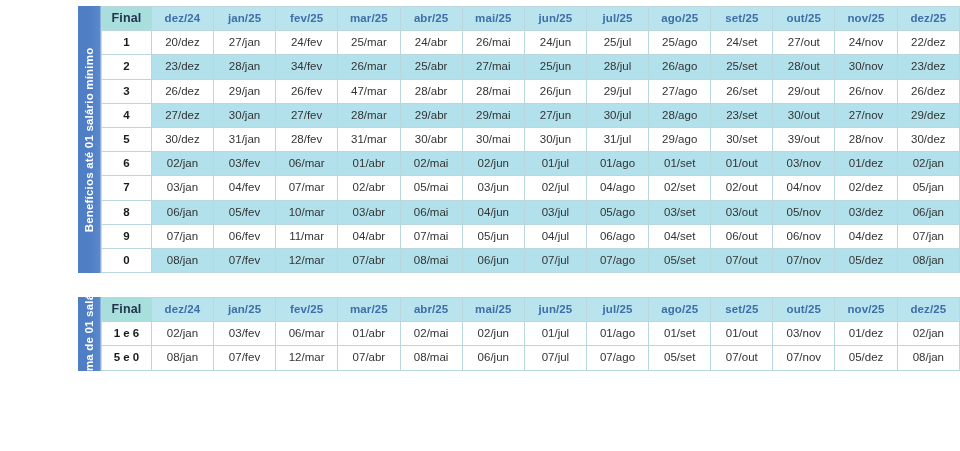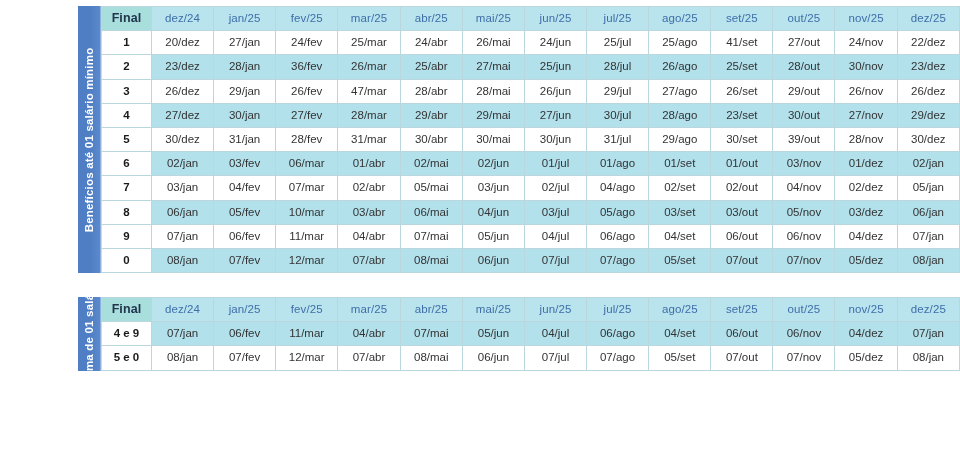--- a/index.html
+++ b/index.html
@@ -64,21 +64,21 @@
     height: 23.2px;
     line-height: 23.2px;
     color: #333333;
     font-weight: normal;
     box-sizing: border-box;
   }
 
   
   table.cal thead th {
     color: #3f6ea8;
-    font-weight: normal;
+    font-weight: bold;
     background: #b9e4ee;
     letter-spacing: 0.1px;
   }
   table.cal thead th.final-head {
     background: #a8dfdc;
     color: #21364d;
     font-weight: bold;
     font-size: 12.5px;
   }
 
@@ -150,30 +150,30 @@
             <td class="final-col">1</td>
             <td class="data">20/dez</td>
             <td class="data">27/jan</td>
             <td class="data">24/fev</td>
             <td class="data">25/mar</td>
             <td class="data">24/abr</td>
             <td class="data">26/mai</td>
             <td class="data">24/jun</td>
             <td class="data">25/jul</td>
             <td class="data">25/ago</td>
-            <td class="data">41/set</td>
+            <td class="data">24/set</td>
             <td class="data">27/out</td>
             <td class="data">24/nov</td>
             <td class="data">22/dez</td>
           </tr>
           <tr class="even">
             <td class="final-col">2</td>
             <td class="data">23/dez</td>
             <td class="data">28/jan</td>
-            <td class="data">36/fev</td>
+            <td class="data">34/fev</td>
             <td class="data">26/mar</td>
             <td class="data">25/abr</td>
             <td class="data">27/mai</td>
             <td class="data">25/jun</td>
             <td class="data">28/jul</td>
             <td class="data">26/ago</td>
             <td class="data">25/set</td>
             <td class="data">28/out</td>
             <td class="data">30/nov</td>
             <td class="data">23/dez</td>
@@ -343,35 +343,35 @@
             <th>jun/25</th>
             <th>jul/25</th>
             <th>ago/25</th>
             <th>set/25</th>
             <th>out/25</th>
             <th>nov/25</th>
             <th>dez/25</th>
           </tr>
       </thead>
       <tbody id="body-2">
-          <tr class="even">
-            <td class="final-col">4 e 9</td>
-            <td class="data">07/jan</td>
-            <td class="data">06/fev</td>
-            <td class="data">11/mar</td>
-            <td class="data">04/abr</td>
-            <td class="data">07/mai</td>
-            <td class="data">05/jun</td>
-            <td class="data">04/jul</td>
-            <td class="data">06/ago</td>
-            <td class="data">04/set</td>
-            <td class="data">06/out</td>
-            <td class="data">06/nov</td>
-            <td class="data">04/dez</td>
-            <td class="data">07/jan</td>
+          <tr class="odd">
+            <td class="final-col">1 e 6</td>
+            <td class="data">02/jan</td>
+            <td class="data">03/fev</td>
+            <td class="data">06/mar</td>
+            <td class="data">01/abr</td>
+            <td class="data">02/mai</td>
+            <td class="data">02/jun</td>
+            <td class="data">01/jul</td>
+            <td class="data">01/ago</td>
+            <td class="data">01/set</td>
+            <td class="data">01/out</td>
+            <td class="data">03/nov</td>
+            <td class="data">01/dez</td>
+            <td class="data">02/jan</td>
           </tr>
           <tr class="odd">
             <td class="final-col">5 e 0</td>
             <td class="data">08/jan</td>
             <td class="data">07/fev</td>
             <td class="data">12/mar</td>
             <td class="data">07/abr</td>
             <td class="data">08/mai</td>
             <td class="data">06/jun</td>
             <td class="data">07/jul</td>

